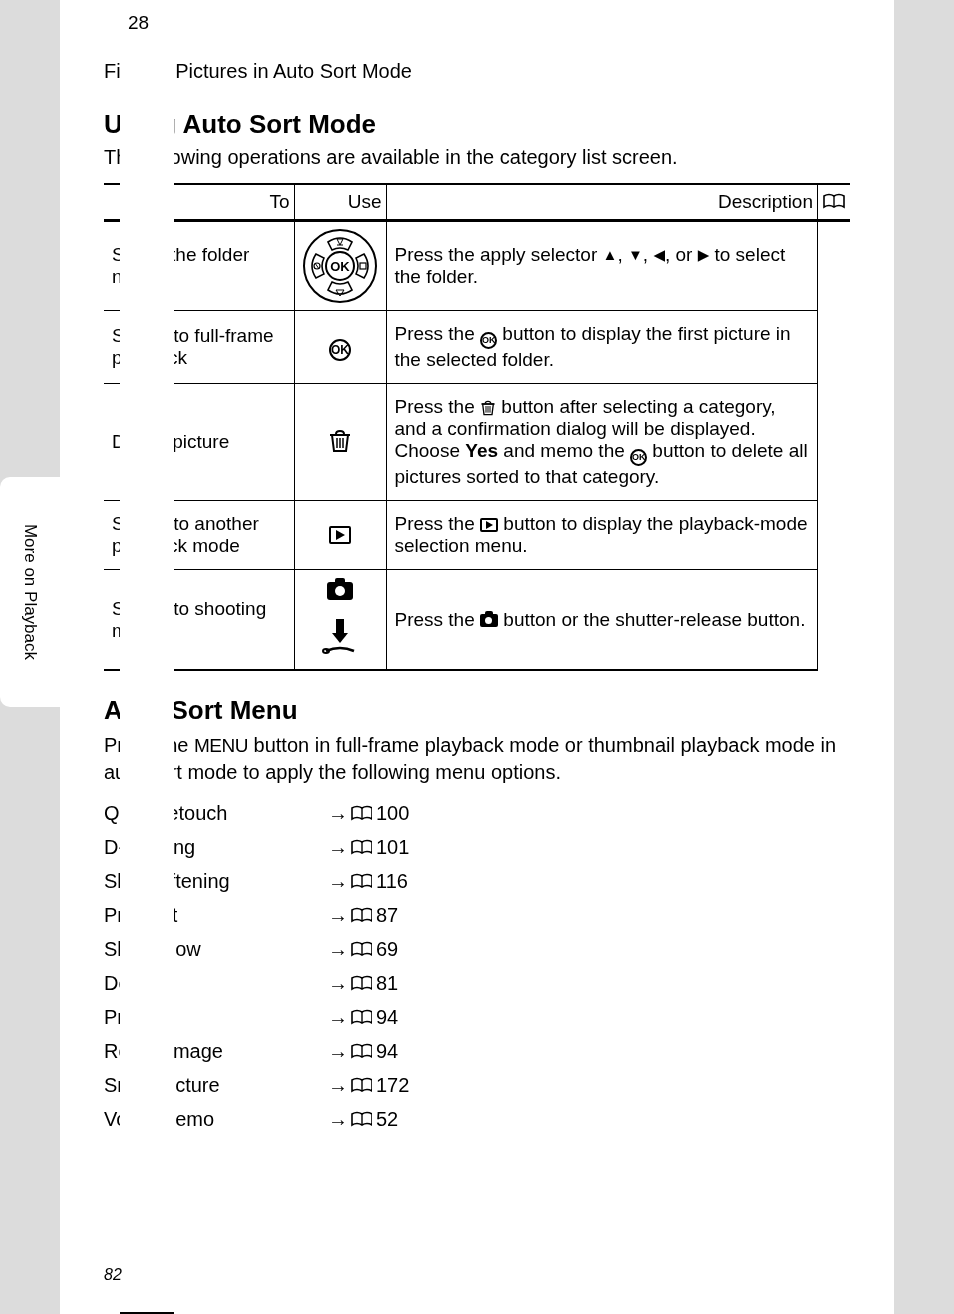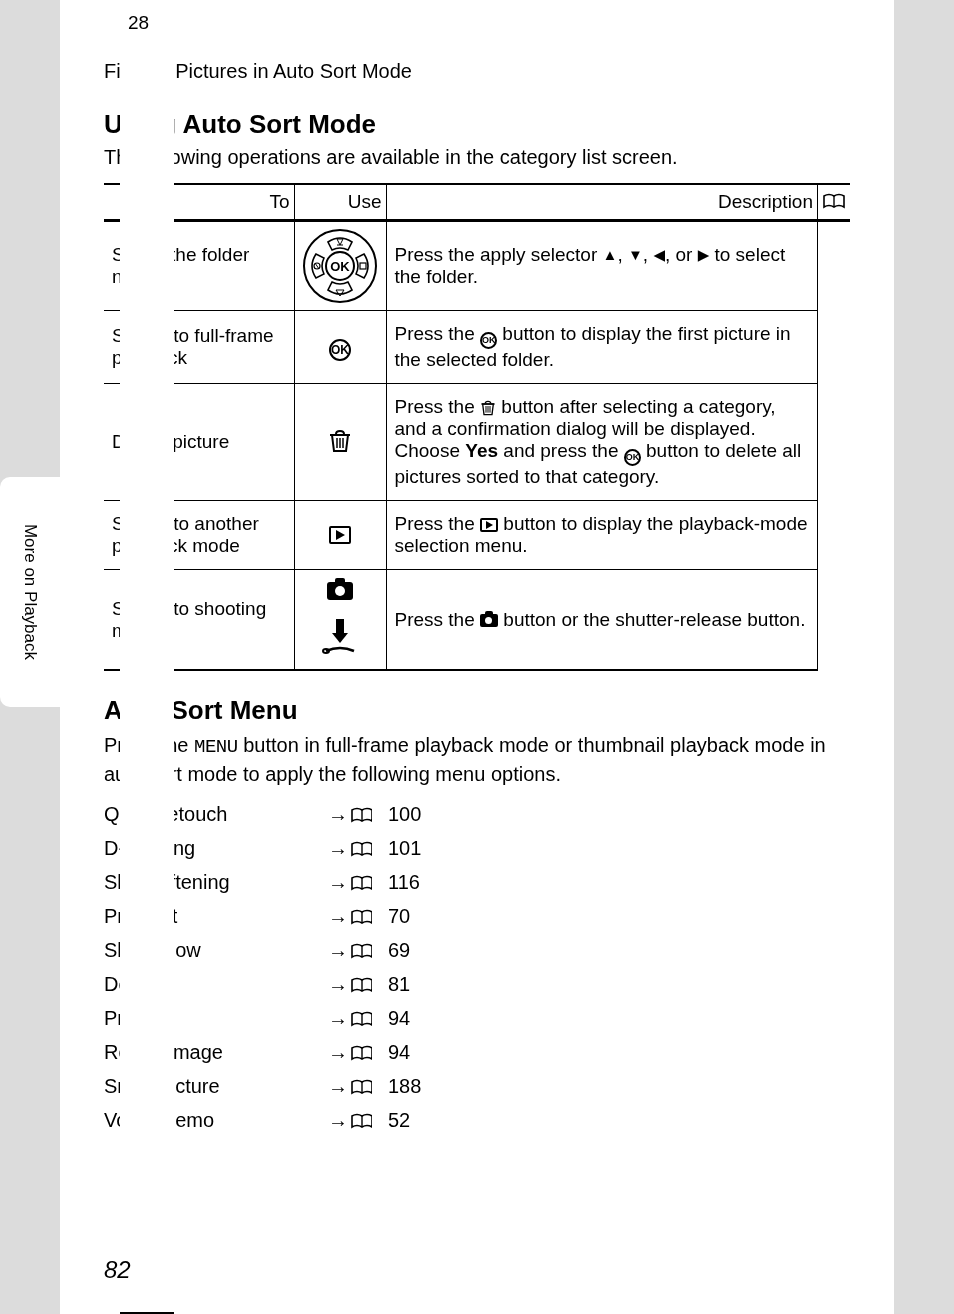--- a/index.html
+++ b/index.html
@@ -77,32 +77,32 @@
     transform: translate(-50%, -50%) rotate(90deg);
     transform-origin: center;
     white-space: nowrap;
     font-size: 17px;
   }
   .page-num {
     position: absolute;
     left: 44px;
     bottom: 30px;
     font-style: italic;
-    font-size: 24px;
+    font-size: 16px;
   }
 
   h2.section-title2 { margin-top: 24px; }
 
   .menu-intro { font-size: 20px; margin-bottom: 10px; line-height:1.35; }
 
   .menu-list { font-size: 20px; }
   .menu-row { display:flex; align-items:center; height:34px; }
   .menu-row .mname { width: 224px; }
   .menu-row .arrow { margin-right: 2px; }
-  .menu-row .mpage { margin-left: 16px; }
+  .menu-row .mpage { margin-left: 4px; }
 
   
   .ok-circle {
     display:inline-block; width:22px; height:22px; border:2px solid #000; border-radius:50%;
     font-size:12px; font-weight:700; line-height:18px; text-align:center; vertical-align:-4px;
   }
   .ok-circle-sm {
     display:inline-block; width:17px; height:17px; border:2px solid #000; border-radius:50%;
     font-size:9px; font-weight:700; line-height:13px; text-align:center; vertical-align:-3px;
   }
@@ -147,21 +147,21 @@
     content:""; position:absolute; left:5px; top:3px; width:7px; height:7px; background:#fff; border-radius:50%;
   }
   .shutter {
     display:inline-block; vertical-align:middle;
   }
   .book {
     display:inline-block; vertical-align:-2px;
   }
   .book svg, .shutter svg { display:block; }
   .tri { font-size:15px; vertical-align:1px; }
-  .menu-word { font-family: Liberation Mono, monospace; font-weight:400; letter-spacing:-0.5px; font-size:19px; }
+  .menu-word { font-family: Liberation Sans, sans-serif; font-weight:400; letter-spacing:-0.5px; font-size:19px; }
   .multisel svg { display:block; margin:0 auto; }
 </style>
 </head>
 <body>
 
 <svg width="0" height="0" style="position:absolute">
   <defs>
     <g id="book-icon">
       <path d="M2 3 Q7 0 12 3 Q17 0 22 3 L22 14 Q17 11 12 14 Q7 11 2 14 Z" fill="none" stroke="#000" stroke-width="1.6"></path>
       <line x1="12" y1="3" x2="12" y2="14" stroke="#000" stroke-width="1.4"></line>
@@ -248,21 +248,21 @@
       </tr>
 
       <tr>
         <td class="to">Delete picture</td>
         <td class="use"><span class="trash"><svg width="24" height="24">
                 <use href="#trash-icon"></use>
               </svg></span></td>
         <td class="desc">
           <span>Press the </span><span class="trash"><svg width="16" height="16" viewBox="0 0 24 24">
                 <use href="#trash-icon"></use>
-              </svg></span><span> button after selecting a category, and a confirmation dialog will be displayed. Choose </span><b>Yes</b><span> and press the </span><span class="ok-circle-sm">OK</span><span> button to delete all pictures sorted to that category.</span>
+              </svg></span><span> button after selecting a category, and a confirmation dialog will be displayed. Choose </span><b>Yes</b><span> and memo the </span><span class="ok-circle-sm">OK</span><span> button to delete all pictures sorted to that category.</span>
         </td>
         <td class="page">28</td>
       </tr>
 
       <tr>
         <td class="to">Switch to another playback mode</td>
         <td class="use"><span class="play-box"></span></td>
         <td class="desc">
           <span>Press the </span><span class="play-box-sm"></span><span> button to display the playback-mode selection menu.</span>
         </td>
@@ -324,21 +324,21 @@
         <span class="mpage">116</span>
       </div>
     <div class="menu-row">
         <span class="mname">Print set</span>
         <span class="arrow">→</span>
         <span class="book">
           <svg width="22" height="16">
             <use href="#book-icon"></use>
           </svg>
         </span>
-        <span class="mpage">70</span>
+        <span class="mpage">87</span>
       </div>
     <div class="menu-row">
         <span class="mname">Slide show</span>
         <span class="arrow">→</span>
         <span class="book">
           <svg width="22" height="16">
             <use href="#book-icon"></use>
           </svg>
         </span>
         <span class="mpage">69</span>
@@ -374,21 +374,21 @@
         <span class="mpage">94</span>
       </div>
     <div class="menu-row">
         <span class="mname">Small picture</span>
         <span class="arrow">→</span>
         <span class="book">
           <svg width="22" height="16">
             <use href="#book-icon"></use>
           </svg>
         </span>
-        <span class="mpage">188</span>
+        <span class="mpage">172</span>
       </div>
     <div class="menu-row">
         <span class="mname">Voice memo</span>
         <span class="arrow">→</span>
         <span class="book">
           <svg width="22" height="16">
             <use href="#book-icon"></use>
           </svg>
         </span>
         <span class="mpage">52</span>

